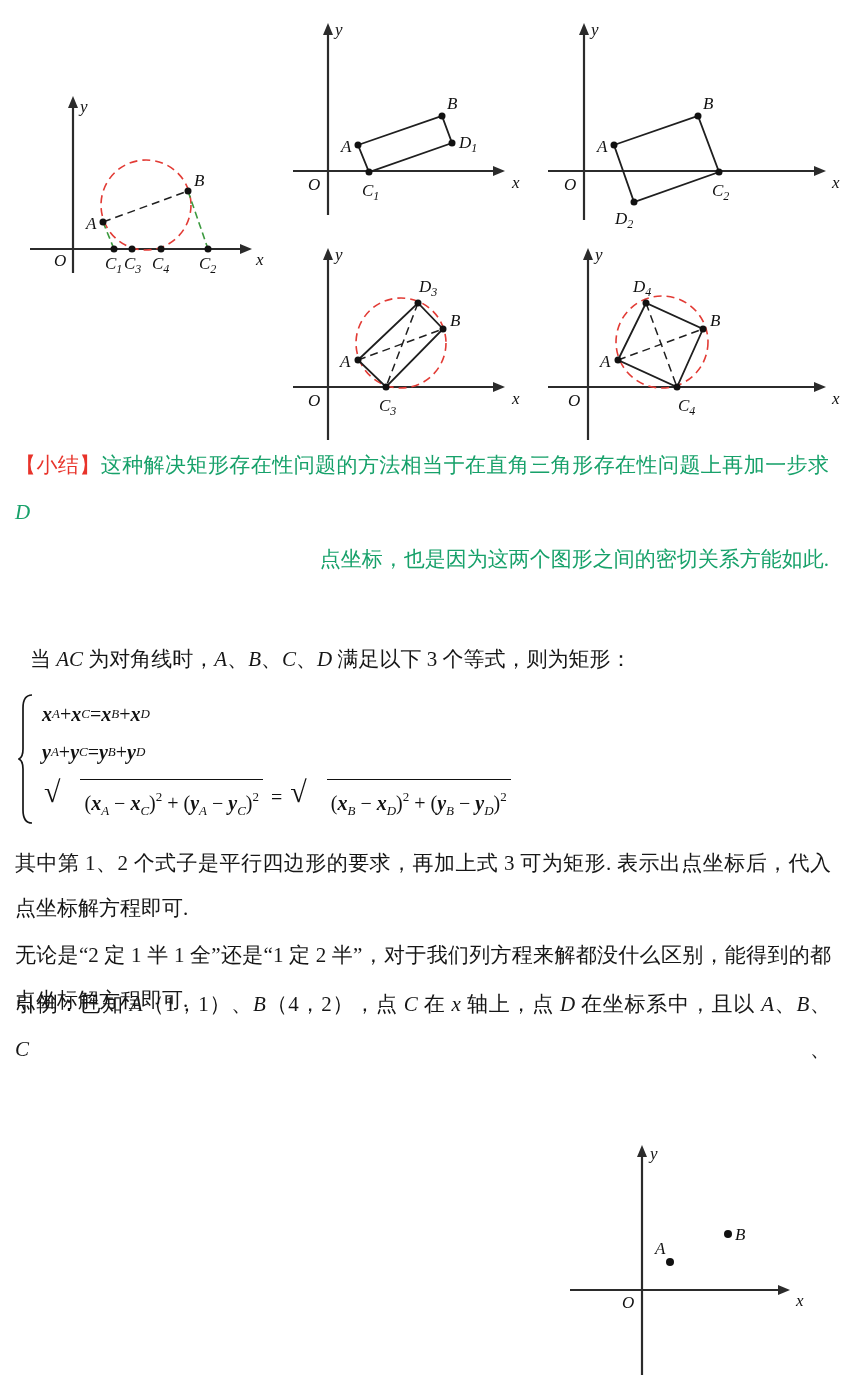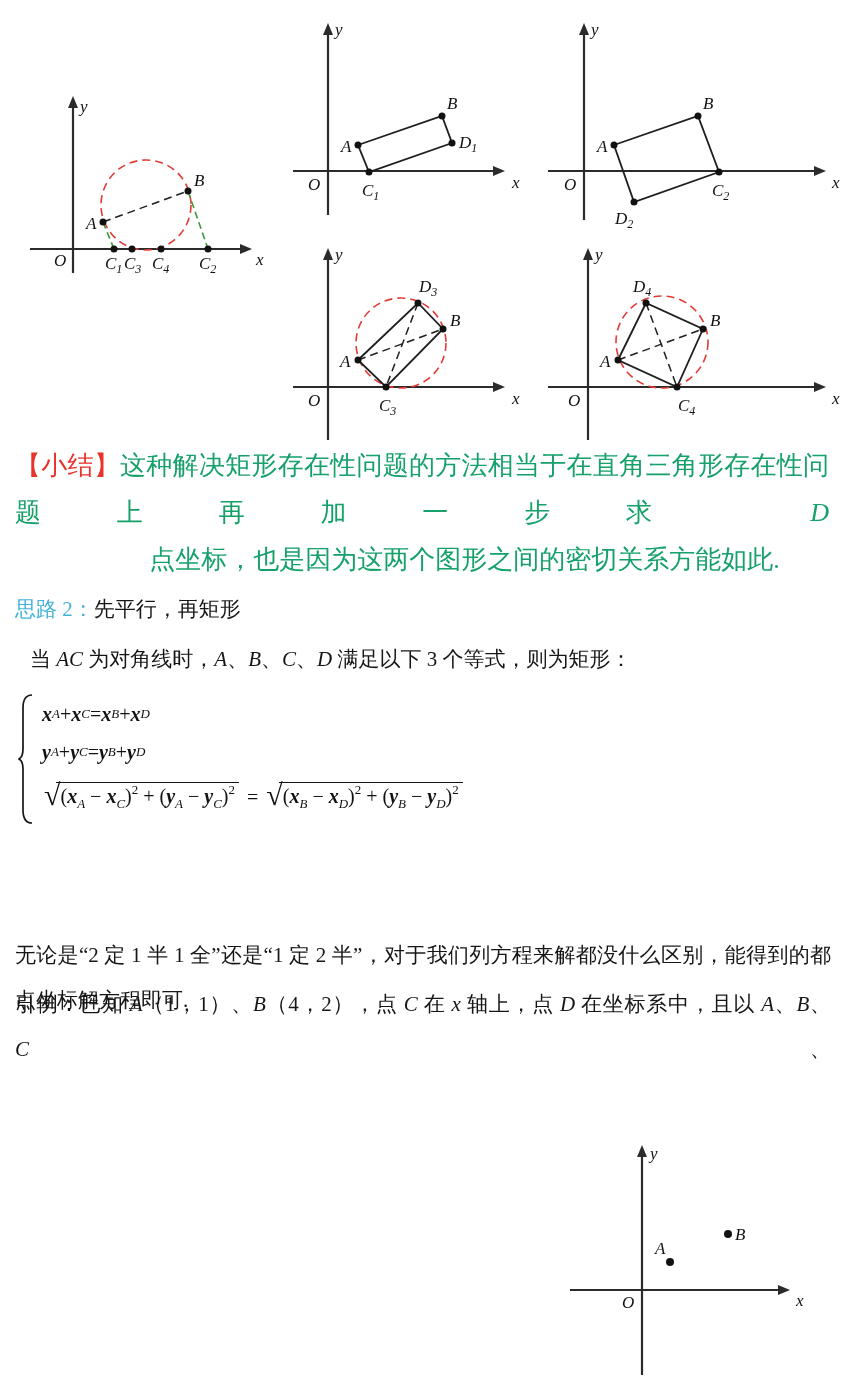--- a/index.html
+++ b/index.html
@@ -10,45 +10,45 @@
   svg .axis{stroke:#2b2b2b;stroke-width:2.2;fill:none;}
   svg .edge{stroke:#1f1f1f;stroke-width:1.8;fill:none;}
   svg .dashb{stroke:#1f1f1f;stroke-width:1.5;stroke-dasharray:8 5;fill:none;}
   svg .dashr{stroke:var(--circle-red,#e23b35);stroke-width:1.6;stroke-dasharray:8 5;fill:none;}
   svg .dashg{stroke:var(--guide-green,#3c9a3f);stroke-width:1.6;stroke-dasharray:7 4;fill:none;}
   svg .dot{fill:#111;}
   svg .arrow{fill:#2b2b2b;}
   svg text{font-family:"Liberation Serif",serif;font-style:italic;font-size:17px;fill:#111;}
   svg .sub{font-size:12px;}
   
-  .tline{font-size:26px;line-height:47px;}
+  .tline{font-size:21px;line-height:47px;}
   .summary{position:absolute;left:15px;top:442px;width:814px;}
   .summary .l1{text-align:justify;text-align-last:justify;}
   .summary .tag{color:var(--accent-red,#e8332a);}
   .summary .grn{color:var(--summary-green,#17a16a);}
-  .summary .l2{margin-left:85px;text-align:center;}
+  .summary .l2{margin-left:85px;text-align:right;}
   .idea{position:absolute;left:15px;top:594px;font-size:21px;line-height:30px;}
   .idea .cy{color:var(--idea-cyan,#43b2d9);}
   .intro{position:absolute;left:30px;top:644px;width:814px;font-size:21px;line-height:30px;}
   .para{position:absolute;left:15px;width:816px;font-size:21px;line-height:45px;}
   .full{text-align:justify;text-align-last:justify;}
   .p1{top:841px;} .p2{top:933px;} .p3{top:982px;}
   i{font-style:italic;}
   
   .eq-block{position:absolute;left:18px;top:693px;display:flex;align-items:center;}
   .eq-lines{display:flex;flex-direction:column;justify-content:space-between;height:122px;margin-left:8px;
             font-size:20px;color:#111;}
   .eq-line{display:flex;align-items:center;height:32px;white-space:nowrap;}
   .eq-line.tall{height:46px;}
   .eq-line em{font-style:italic;font-weight:bold;}
   .eq-line sub{font-size:13px;font-style:italic;vertical-align:-5px;line-height:0;}
   .eq-line sup{font-size:13px;vertical-align:9px;line-height:0;}
   .sqrt{display:inline-flex;align-items:flex-start;margin:0 2px;}
   .radical{font-size:30px;line-height:30px;font-style:normal;margin-right:-4px;transform:translateY(-2px);}
-  .rad{display:inline-block;border-top:1.6px solid #111;padding:2px 4px 0 4px;}
+  .rad{display:inline-block;border-top:1.6px solid #111;padding:12px 4px 0 4px;margin-left:24px;}
   .eqsign{margin:0 6px;}
 </style>
 </head>
 <body>
 
 <div class="page">
 
   <svg class="figure" style="left:20px;top:88px" width="250" height="200">
     <line class="axis" x1="53" y1="14" x2="53" y2="185"></line>
     <polygon class="arrow" points="48,20 53,8 58,20"></polygon>
@@ -155,23 +155,20 @@
     <text x="162" y="86">B</text>
     <text x="52" y="127">A</text>
     <text x="130" y="171"><tspan>C</tspan><tspan class="sub" dy="4">4</tspan></text>
   </svg>
 
   <div class="summary tline">
     <div class="l1"><span class="tag">【小结】</span><span class="grn">这种解决矩形存在性问题的方法相当于在直角三角形存在性问题上再加一步求 <i>D</i></span></div>
     <div class="l2 grn">点坐标，也是因为这两个图形之间的密切关系方能如此.</div>
   </div>
 
-  <div class="idea">
-    <span class="cy">思路 2：</span><span>先平行，再矩形</span>
-  </div>
 
   <div class="intro">当 <i>AC</i> 为对角线时，<i>A</i>、<i>B</i>、<i>C</i>、<i>D</i> 满足以下 3 个等式，则为矩形：</div>
 
   <div class="eq-block">
     <svg width="16" height="132">
       <path d="M14 2 Q5 2 5 15 L5 56 Q5 64 1 66 Q5 68 5 76 L5 117 Q5 130 14 130" fill="none" stroke="#161616" stroke-width="1.7"></path>
     </svg>
     <div class="eq-lines">
       <div class="eq-line"><em>x</em><sub>A</sub> + <em>x</em><sub>C</sub> = <em>x</em><sub>B</sub> + <em>x</em><sub>D</sub></div>
       <div class="eq-line"><em>y</em><sub>A</sub> + <em>y</em><sub>C</sub> = <em>y</em><sub>B</sub> + <em>y</em><sub>D</sub></div>
@@ -182,20 +179,24 @@
           </span>
         <span class="eqsign">=</span>
         <span class="sqrt">
             <span class="radical">√</span>
             <span class="rad">(<em>x</em><sub>B</sub> − <em>x</em><sub>D</sub>)<sup>2</sup> + (<em>y</em><sub>B</sub> − <em>y</em><sub>D</sub>)<sup>2</sup></span>
           </span>
       </div>
     </div>
   </div>
 
+  <div class="para p1">
+    <div class="full">其中第 1、2 个式子是平行四边形的要求，再加上式 3 可为矩形. 表示出点坐标后，代入</div>
+    <div>点坐标解方程即可.</div>
+  </div>
 
   <div class="para p2">
     <div class="full">无论是“2 定 1 半 1 全”还是“1 定 2 半”，对于我们列方程来解都没什么区别，能得到的都</div>
     <div>点坐标解方程即可.</div>
   </div>
 
   <div class="para p3">
     <div class="full">引例：已知 <i>A</i>（1，1）、<i>B</i>（4，2），点 <i>C</i> 在 <i>x</i> 轴上，点 <i>D</i> 在坐标系中，且以 <i>A</i>、<i>B</i>、<i>C</i>、</div>
   </div>
 

